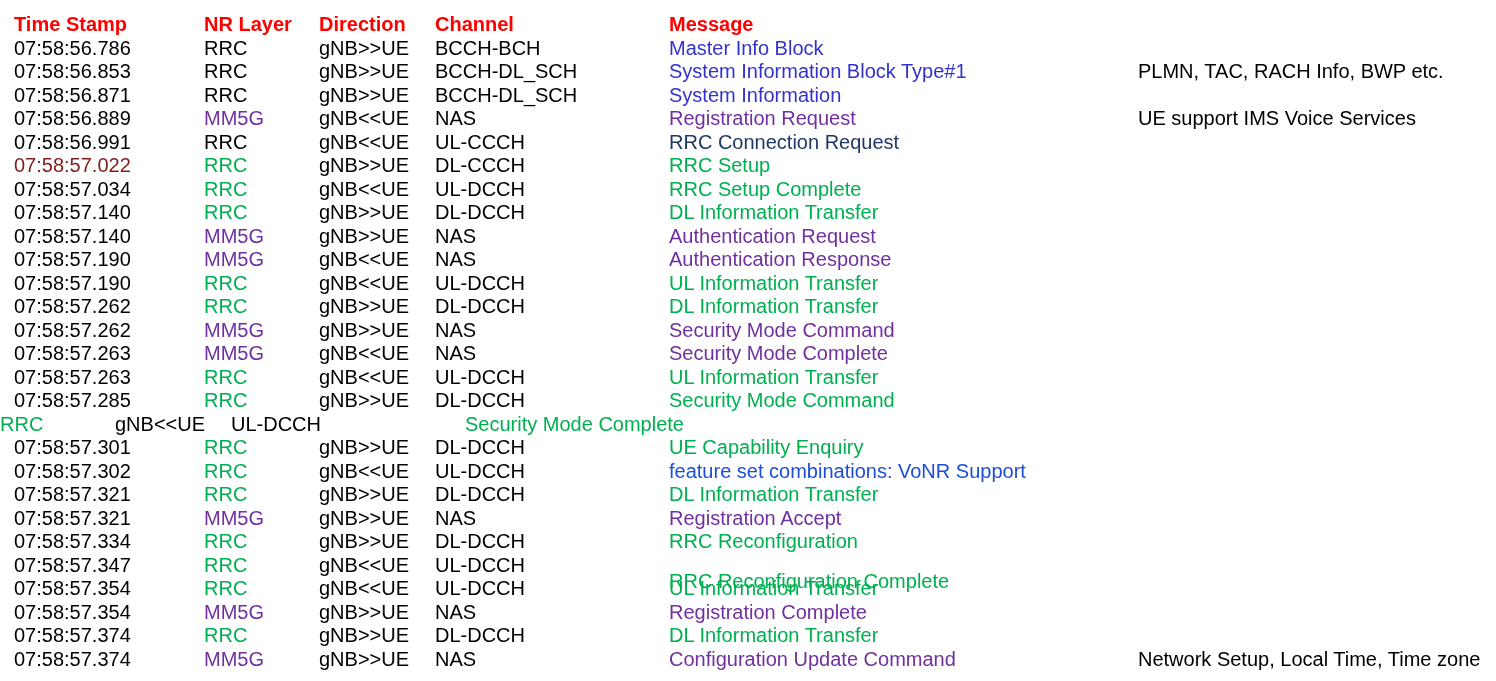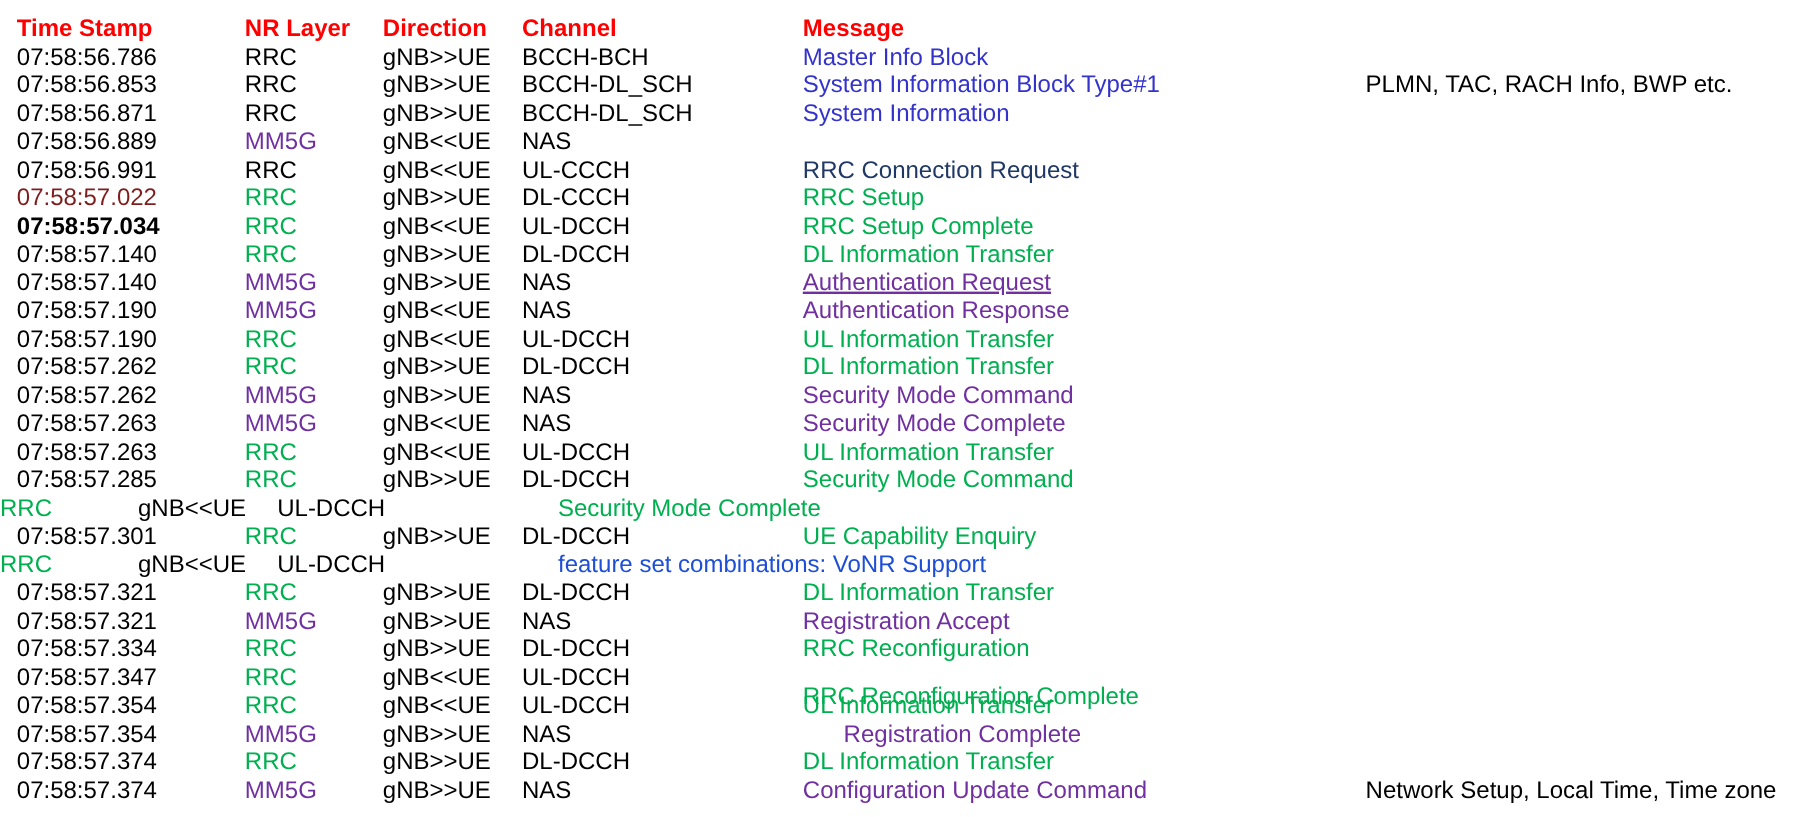--- a/index.html
+++ b/index.html
@@ -56,20 +56,22 @@
     <span class="c c-chan" style="color: rgb(0, 0, 0);">BCCH-DL_SCH</span>
     <span class="c c-msg" style="color: rgb(51, 51, 204);">System Information</span>
     <span class="c c-note" style="color: rgb(0, 0, 0);"></span>
   </div>
 
   <div class="row">
     <span class="c c-time" style="color: rgb(0, 0, 0);">07:58:56.889</span>
     <span class="c c-layer" style="color: rgb(112, 48, 160);">MM5G</span>
     <span class="c c-dir" style="color: rgb(0, 0, 0);">gNB&lt;&lt;UE</span>
     <span class="c c-chan" style="color: rgb(0, 0, 0);">NAS</span>
+    <span class="c c-msg" style="color: rgb(112, 48, 160);">Registration Request</span>
+    <span class="c c-note" style="color: rgb(0, 0, 0);">UE support IMS Voice Services</span>
   </div>
 
   <div class="row">
     <span class="c c-time" style="color: rgb(0, 0, 0);">07:58:56.991</span>
     <span class="c c-layer" style="color: rgb(0, 0, 0);">RRC</span>
     <span class="c c-dir" style="color: rgb(0, 0, 0);">gNB&lt;&lt;UE</span>
     <span class="c c-chan" style="color: rgb(0, 0, 0);">UL-CCCH</span>
     <span class="c c-msg" style="color: rgb(31, 56, 100);">RRC Connection Request</span>
     <span class="c c-note" style="color: rgb(0, 0, 0);"></span>
   </div>
@@ -77,21 +79,21 @@
   <div class="row">
     <span class="c c-time" style="color: #7f1d1d;">07:58:57.022</span>
     <span class="c c-layer" style="color: rgb(0, 176, 80);">RRC</span>
     <span class="c c-dir" style="color: rgb(0, 0, 0);">gNB&gt;&gt;UE</span>
     <span class="c c-chan" style="color: rgb(0, 0, 0);">DL-CCCH</span>
     <span class="c c-msg" style="color: rgb(0, 176, 80);">RRC Setup</span>
     <span class="c c-note" style="color: rgb(0, 0, 0);"></span>
   </div>
 
   <div class="row">
-    <span class="c c-time" style="color: rgb(0, 0, 0); font-weight: bold;">07:58:57.034</span>
+    <span class="c c-time" style="color: rgb(0, 0, 0);">07:58:57.034</span>
     <span class="c c-layer" style="color: rgb(0, 176, 80);">RRC</span>
     <span class="c c-dir" style="color: rgb(0, 0, 0);">gNB&lt;&lt;UE</span>
     <span class="c c-chan" style="color: rgb(0, 0, 0);">UL-DCCH</span>
     <span class="c c-msg" style="color: rgb(0, 176, 80);">RRC Setup Complete</span>
     <span class="c c-note" style="color: rgb(0, 0, 0);"></span>
   </div>
 
   <div class="row">
     <span class="c c-time" style="color: rgb(0, 0, 0);">07:58:57.140</span>
     <span class="c c-layer" style="color: rgb(0, 176, 80);">RRC</span>
@@ -99,21 +101,21 @@
     <span class="c c-chan" style="color: rgb(0, 0, 0);">DL-DCCH</span>
     <span class="c c-msg" style="color: rgb(0, 176, 80);">DL Information Transfer</span>
     <span class="c c-note" style="color: rgb(0, 0, 0);"></span>
   </div>
 
   <div class="row">
     <span class="c c-time" style="color: rgb(0, 0, 0);">07:58:57.140</span>
     <span class="c c-layer" style="color: rgb(112, 48, 160);">MM5G</span>
     <span class="c c-dir" style="color: rgb(0, 0, 0);">gNB&gt;&gt;UE</span>
     <span class="c c-chan" style="color: rgb(0, 0, 0);">NAS</span>
-    <span class="c c-msg" style="color: rgb(112, 48, 160); text-decoration: underline;">Authentication Request</span>
+    <span class="c c-msg" style="color: rgb(112, 48, 160);">Authentication Request</span>
     <span class="c c-note" style="color: rgb(0, 0, 0);"></span>
   </div>
 
   <div class="row">
     <span class="c c-time" style="color: rgb(0, 0, 0);">07:58:57.190</span>
     <span class="c c-layer" style="color: rgb(112, 48, 160);">MM5G</span>
     <span class="c c-dir" style="color: rgb(0, 0, 0);">gNB&lt;&lt;UE</span>
     <span class="c c-chan" style="color: rgb(0, 0, 0);">NAS</span>
     <span class="c c-msg" style="color: rgb(112, 48, 160);">Authentication Response</span>
     <span class="c c-note" style="color: rgb(0, 0, 0);"></span>
@@ -184,20 +186,21 @@
   <div class="row">
     <span class="c c-time" style="color: rgb(0, 0, 0);">07:58:57.301</span>
     <span class="c c-layer" style="color: rgb(0, 176, 80);">RRC</span>
     <span class="c c-dir" style="color: rgb(0, 0, 0);">gNB&gt;&gt;UE</span>
     <span class="c c-chan" style="color: rgb(0, 0, 0);">DL-DCCH</span>
     <span class="c c-msg" style="color: rgb(0, 176, 80);">UE Capability Enquiry</span>
     <span class="c c-note" style="color: rgb(0, 0, 0);"></span>
   </div>
 
   <div class="row">
+    <span class="c c-time" style="color: rgb(0, 0, 0);">07:58:57.302</span>
     <span class="c c-layer" style="color: rgb(0, 176, 80);">RRC</span>
     <span class="c c-dir" style="color: rgb(0, 0, 0);">gNB&lt;&lt;UE</span>
     <span class="c c-chan" style="color: rgb(0, 0, 0);">UL-DCCH</span>
     <span class="c c-note" style="color: #1d4ed8;">feature set combinations: VoNR Support</span>
   </div>
 
   <div class="row">
     <span class="c c-time" style="color: rgb(0, 0, 0);">07:58:57.321</span>
     <span class="c c-layer" style="color: rgb(0, 176, 80);">RRC</span>
     <span class="c c-dir" style="color: rgb(0, 0, 0);">gNB&gt;&gt;UE</span>
@@ -240,21 +243,21 @@
     <span class="c c-chan" style="color: rgb(0, 0, 0);">UL-DCCH</span>
     <span class="c c-msg" style="color: rgb(0, 176, 80);">UL Information Transfer</span>
     <span class="c c-note" style="color: rgb(0, 0, 0);"></span>
   </div>
 
   <div class="row">
     <span class="c c-time" style="color: rgb(0, 0, 0);">07:58:57.354</span>
     <span class="c c-layer" style="color: rgb(112, 48, 160);">MM5G</span>
     <span class="c c-dir" style="color: rgb(0, 0, 0);">gNB&gt;&gt;UE</span>
     <span class="c c-chan" style="color: rgb(0, 0, 0);">NAS</span>
-    <span class="c c-msg" style="color: rgb(112, 48, 160); margin-left: 34px;">Registration Complete</span>
+    <span class="c c-msg" style="color: rgb(112, 48, 160);">Registration Complete</span>
     <span class="c c-note" style="color: rgb(0, 0, 0);"></span>
   </div>
 
   <div class="row">
     <span class="c c-time" style="color: rgb(0, 0, 0);">07:58:57.374</span>
     <span class="c c-layer" style="color: rgb(0, 176, 80);">RRC</span>
     <span class="c c-dir" style="color: rgb(0, 0, 0);">gNB&gt;&gt;UE</span>
     <span class="c c-chan" style="color: rgb(0, 0, 0);">DL-DCCH</span>
     <span class="c c-msg" style="color: rgb(0, 176, 80);">DL Information Transfer</span>
     <span class="c c-note" style="color: rgb(0, 0, 0);"></span>

